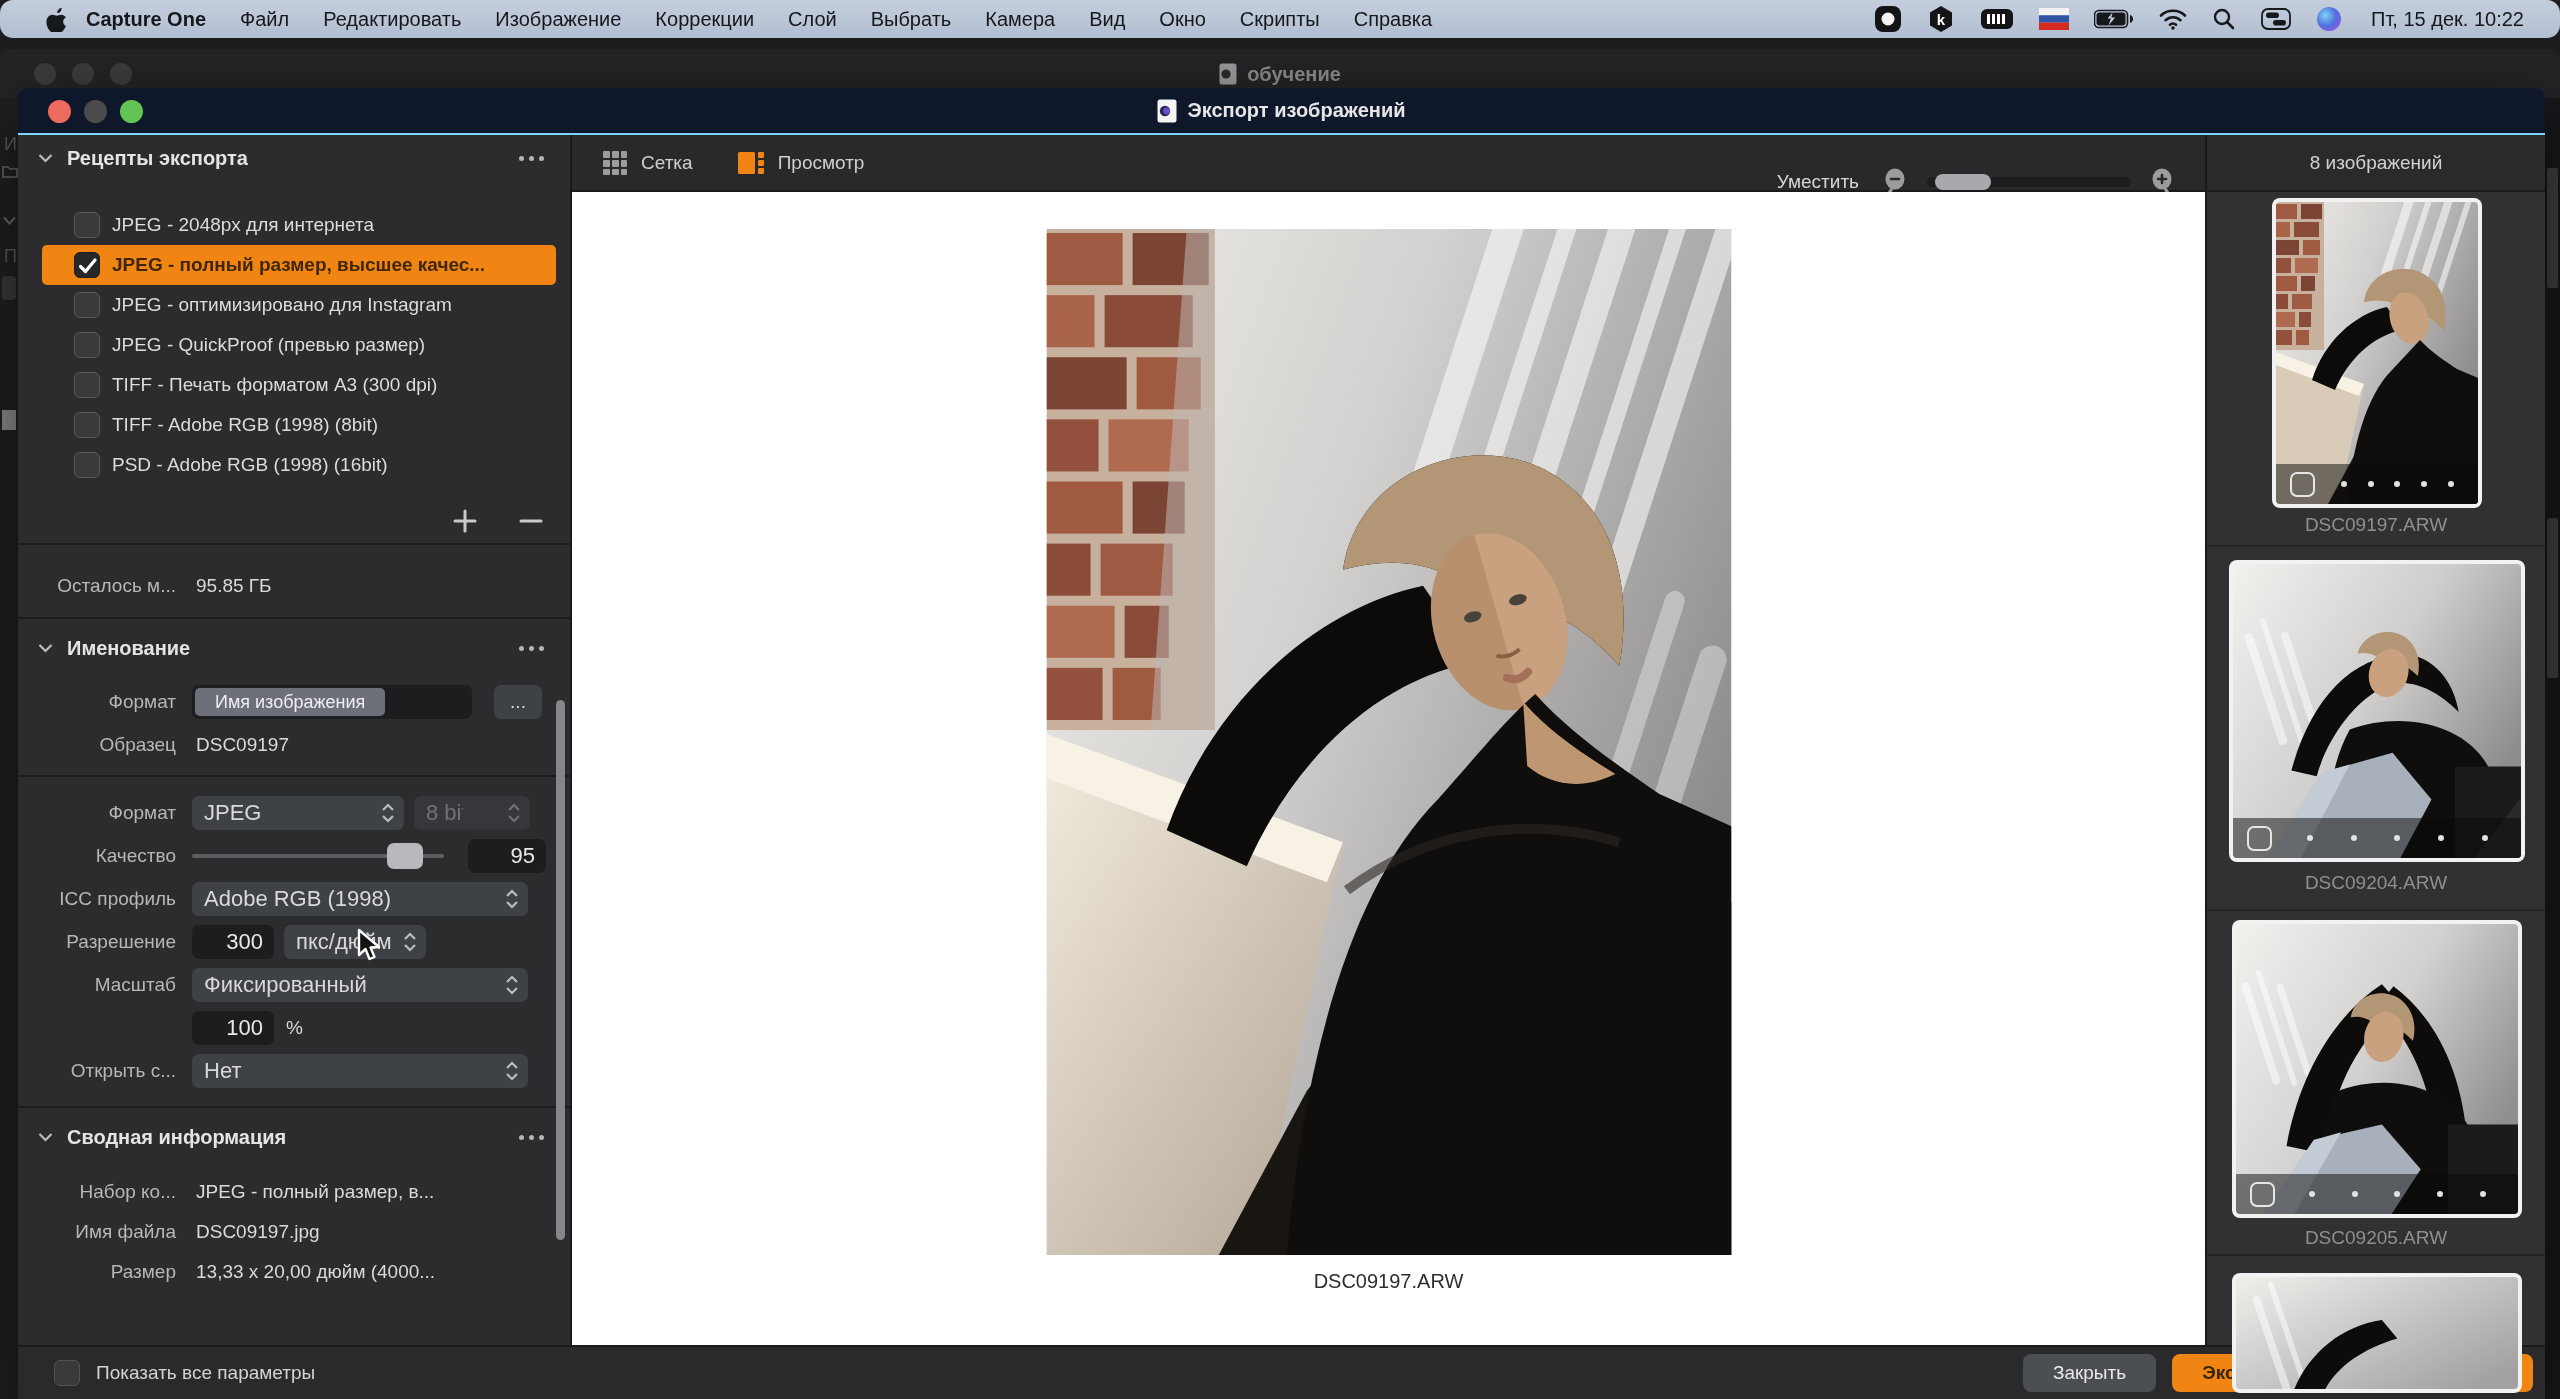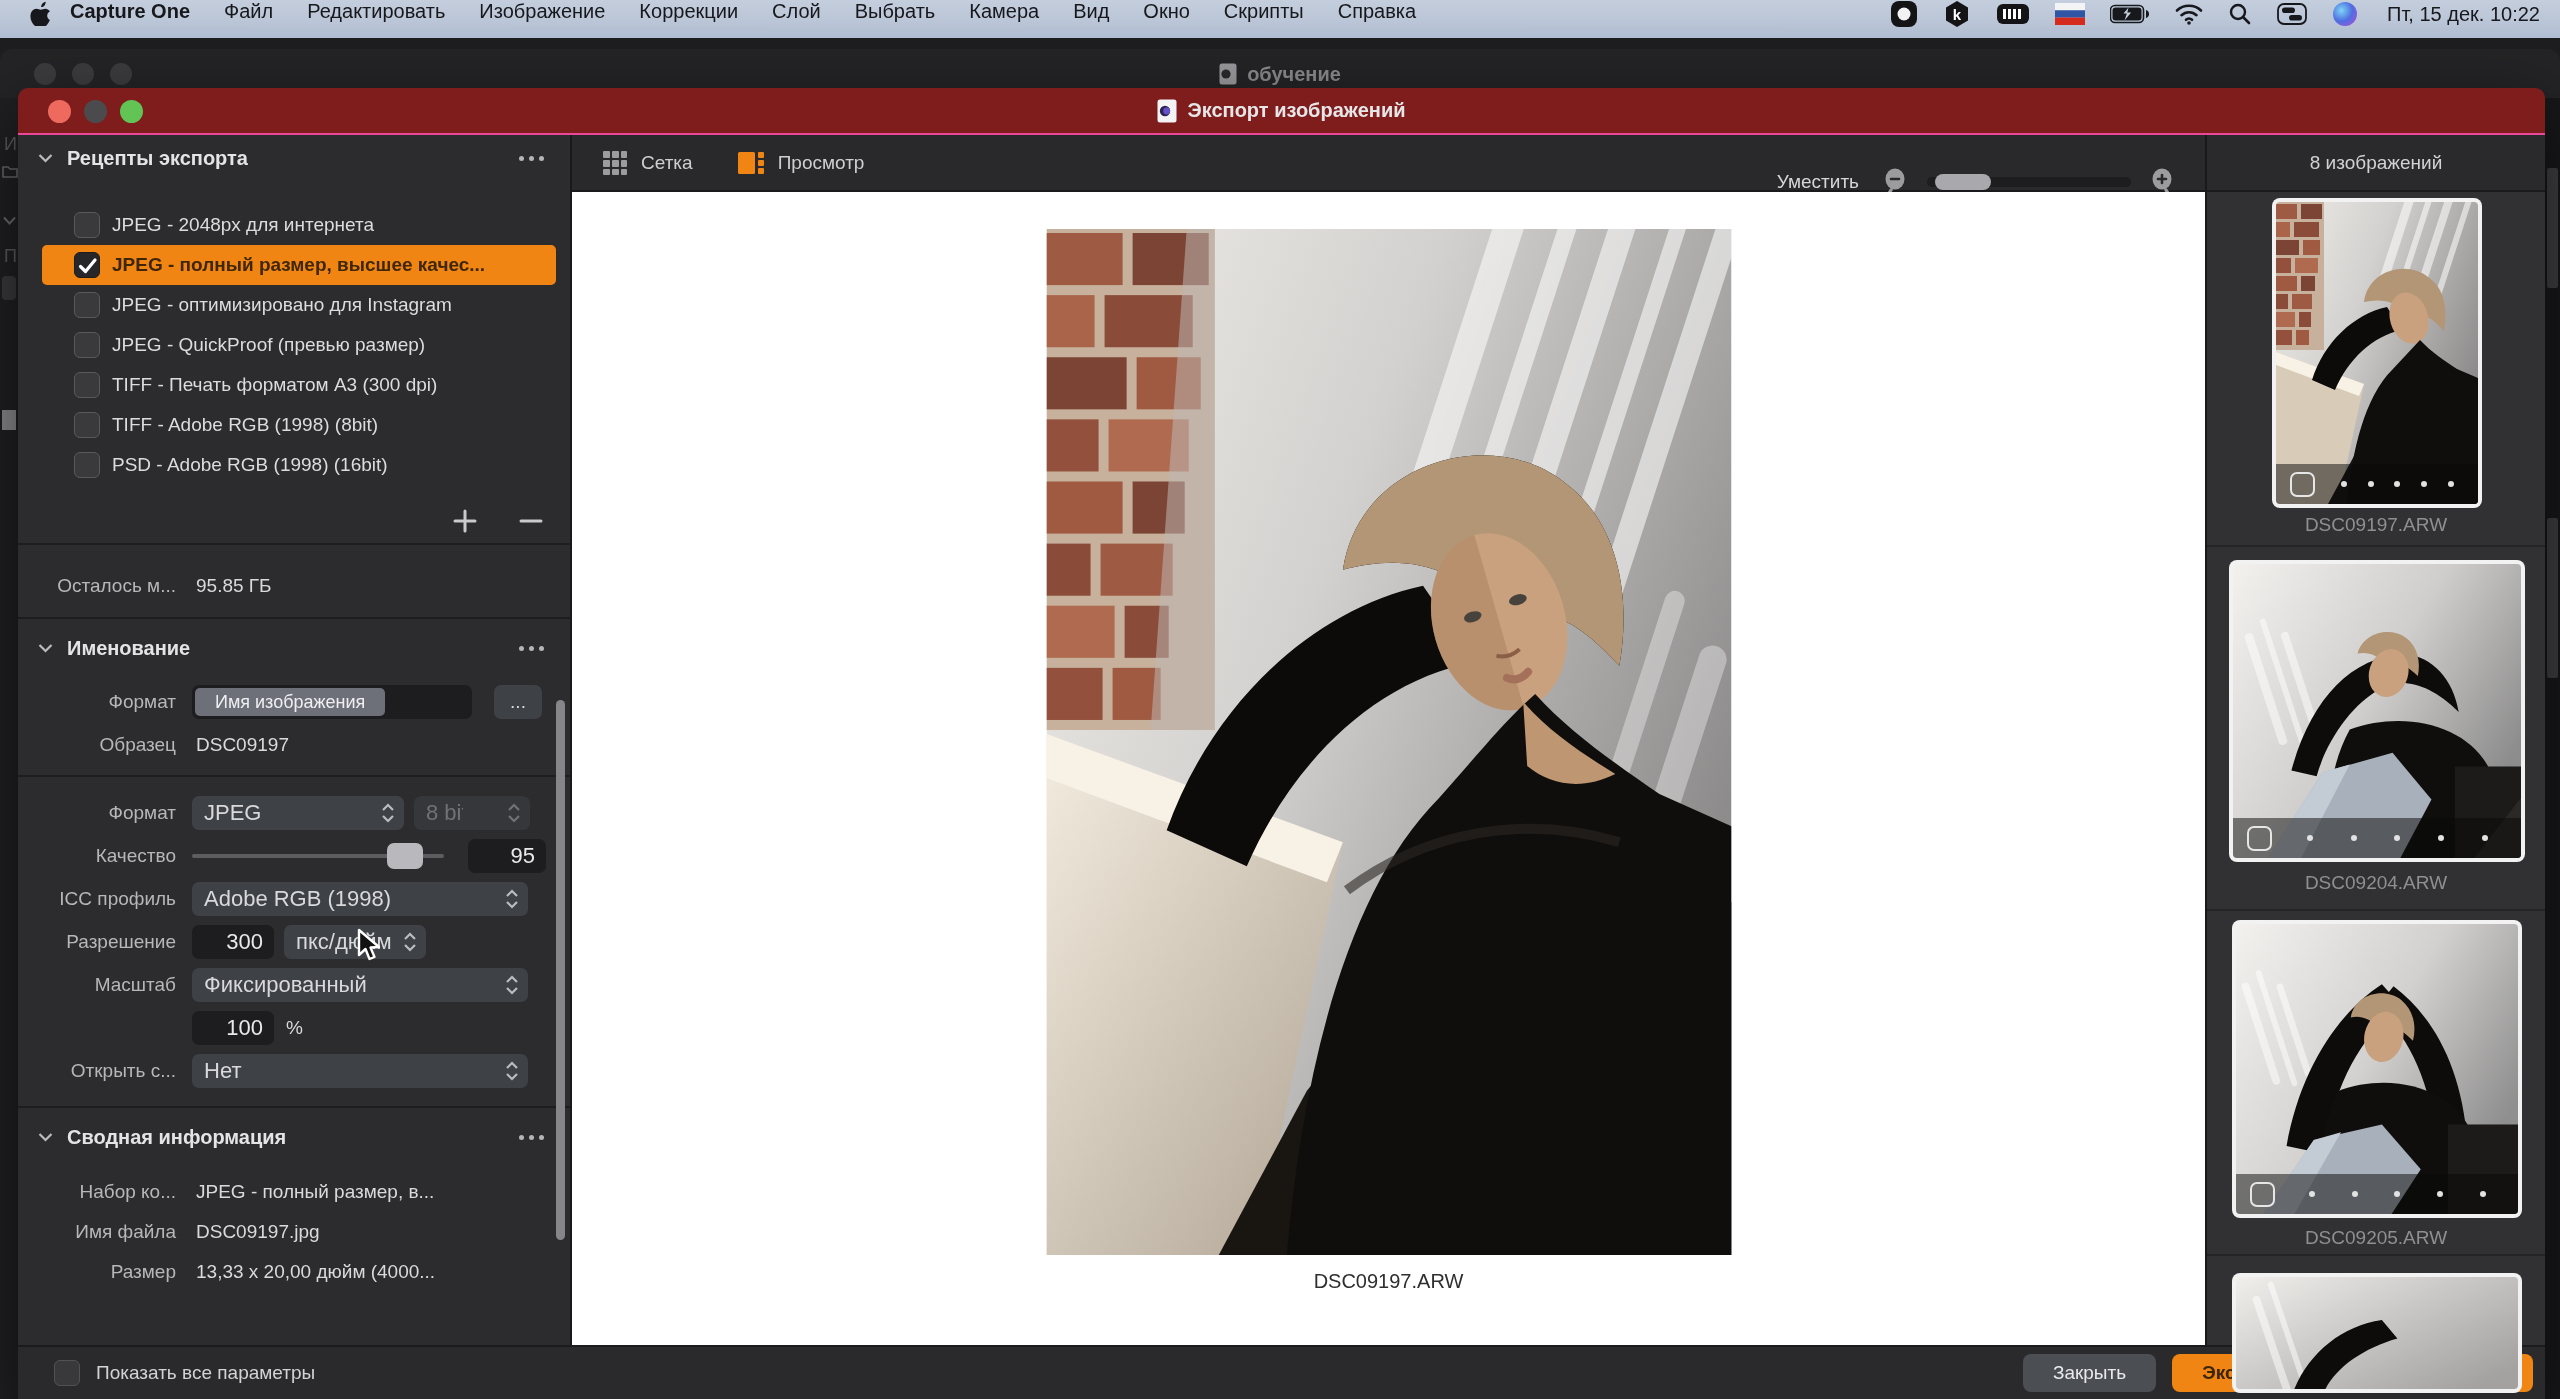--- a/index.html
+++ b/index.html
@@ -2,22 +2,22 @@
 <html lang="ru"><head>
 <meta charset="utf-8">
 <style>
   * { margin:0; padding:0; box-sizing:border-box; }
   html,body { background:#111; }
   body { width:2560px; height:1399px; font-family:"Liberation Sans", sans-serif; }
   .screen { position:relative; width:2560px; height:1399px; background:#1e1e20; overflow:hidden; }
 
   
   .menubar { position:absolute; top:0; left:0; width:2560px; height:38px;
-    background:linear-gradient(#c4cedd,#b2bed2); display:flex; align-items:flex-start;
-    padding:0 20px; color:#17181c; font-size:20px; }
+    background:linear-gradient(#c4cedd,#b2bed2); display:flex; align-items:center;
+    padding:0 36px; color:#17181c; font-size:20px;border-radius:13px; }
   .menubar .mi { padding:0 17px; white-space:nowrap; }
   .menubar .app { font-weight:700; padding:0 17px 0 12px; }
   .apple-wrap { display:flex; align-items:center; padding:0 6px 0 10px; }
   .mstatus { margin-left:auto; display:flex; align-items:center; gap:25px; }
   .mclock { font-size:20px; white-space:nowrap; padding-left:4px; }
 
   
   .bgwin { position:absolute; top:38px; left:0; width:2560px; height:62px;
     background:#242426; border-radius:12px 12px 0 0;margin-top:11px; }
   .bgwin-lights { position:absolute; left:34px; top:14px; display:flex; gap:16px; }
@@ -26,21 +26,21 @@
     align-items:center; justify-content:center; gap:10px; color:#8a8a8d; font-size:20px; font-weight:600; }
   .edge-left { position:absolute; left:0; top:98px; bottom:0; width:18px; background:#202022; color:#5b5b5e; font-size:18px; }
   .edge-left span { position:absolute; left:4px; }
   .edge-right { position:absolute; right:0; top:98px; bottom:0; width:15px; background:#18181a; }
   .edge-right i { position:absolute; left:2px; width:11px; border-radius:2px; background:#3f3f42; display:block; }
 
   
   .dialog { position:absolute; left:18px; top:88px; width:2527px; height:1311px;
     background:#2b2b2d; border-radius:10px 10px 0 0; overflow:hidden;
     display:flex; flex-direction:column; box-shadow:0 24px 70px rgba(0,0,0,.6); }
-  .titlebar { height:47px; background:#7f1d1d; border-bottom:2px solid #ec4899;
+  .titlebar { height:47px; background:#0f172a; border-bottom:2px solid #7dd3fc;
     display:flex; align-items:center; justify-content:center; gap:10px; position:relative;
     color:#e6e6e8; font-size:20px; font-weight:700; }
   .lights { position:absolute; left:30px; top:12px; display:flex; gap:13px; }
   .lights i { width:23px; height:23px; border-radius:50%; }
   .lt-red { background:#ee6a5f; } .lt-mid { background:#4b4b4e; } .lt-green { background:#61c454; }
 
   .dlg-body { flex:1; display:flex; min-height:0; }
 
   
   .lp { width:554px; background:#2c2c2e; border-right:2px solid #19191b; position:relative; flex:none; }

